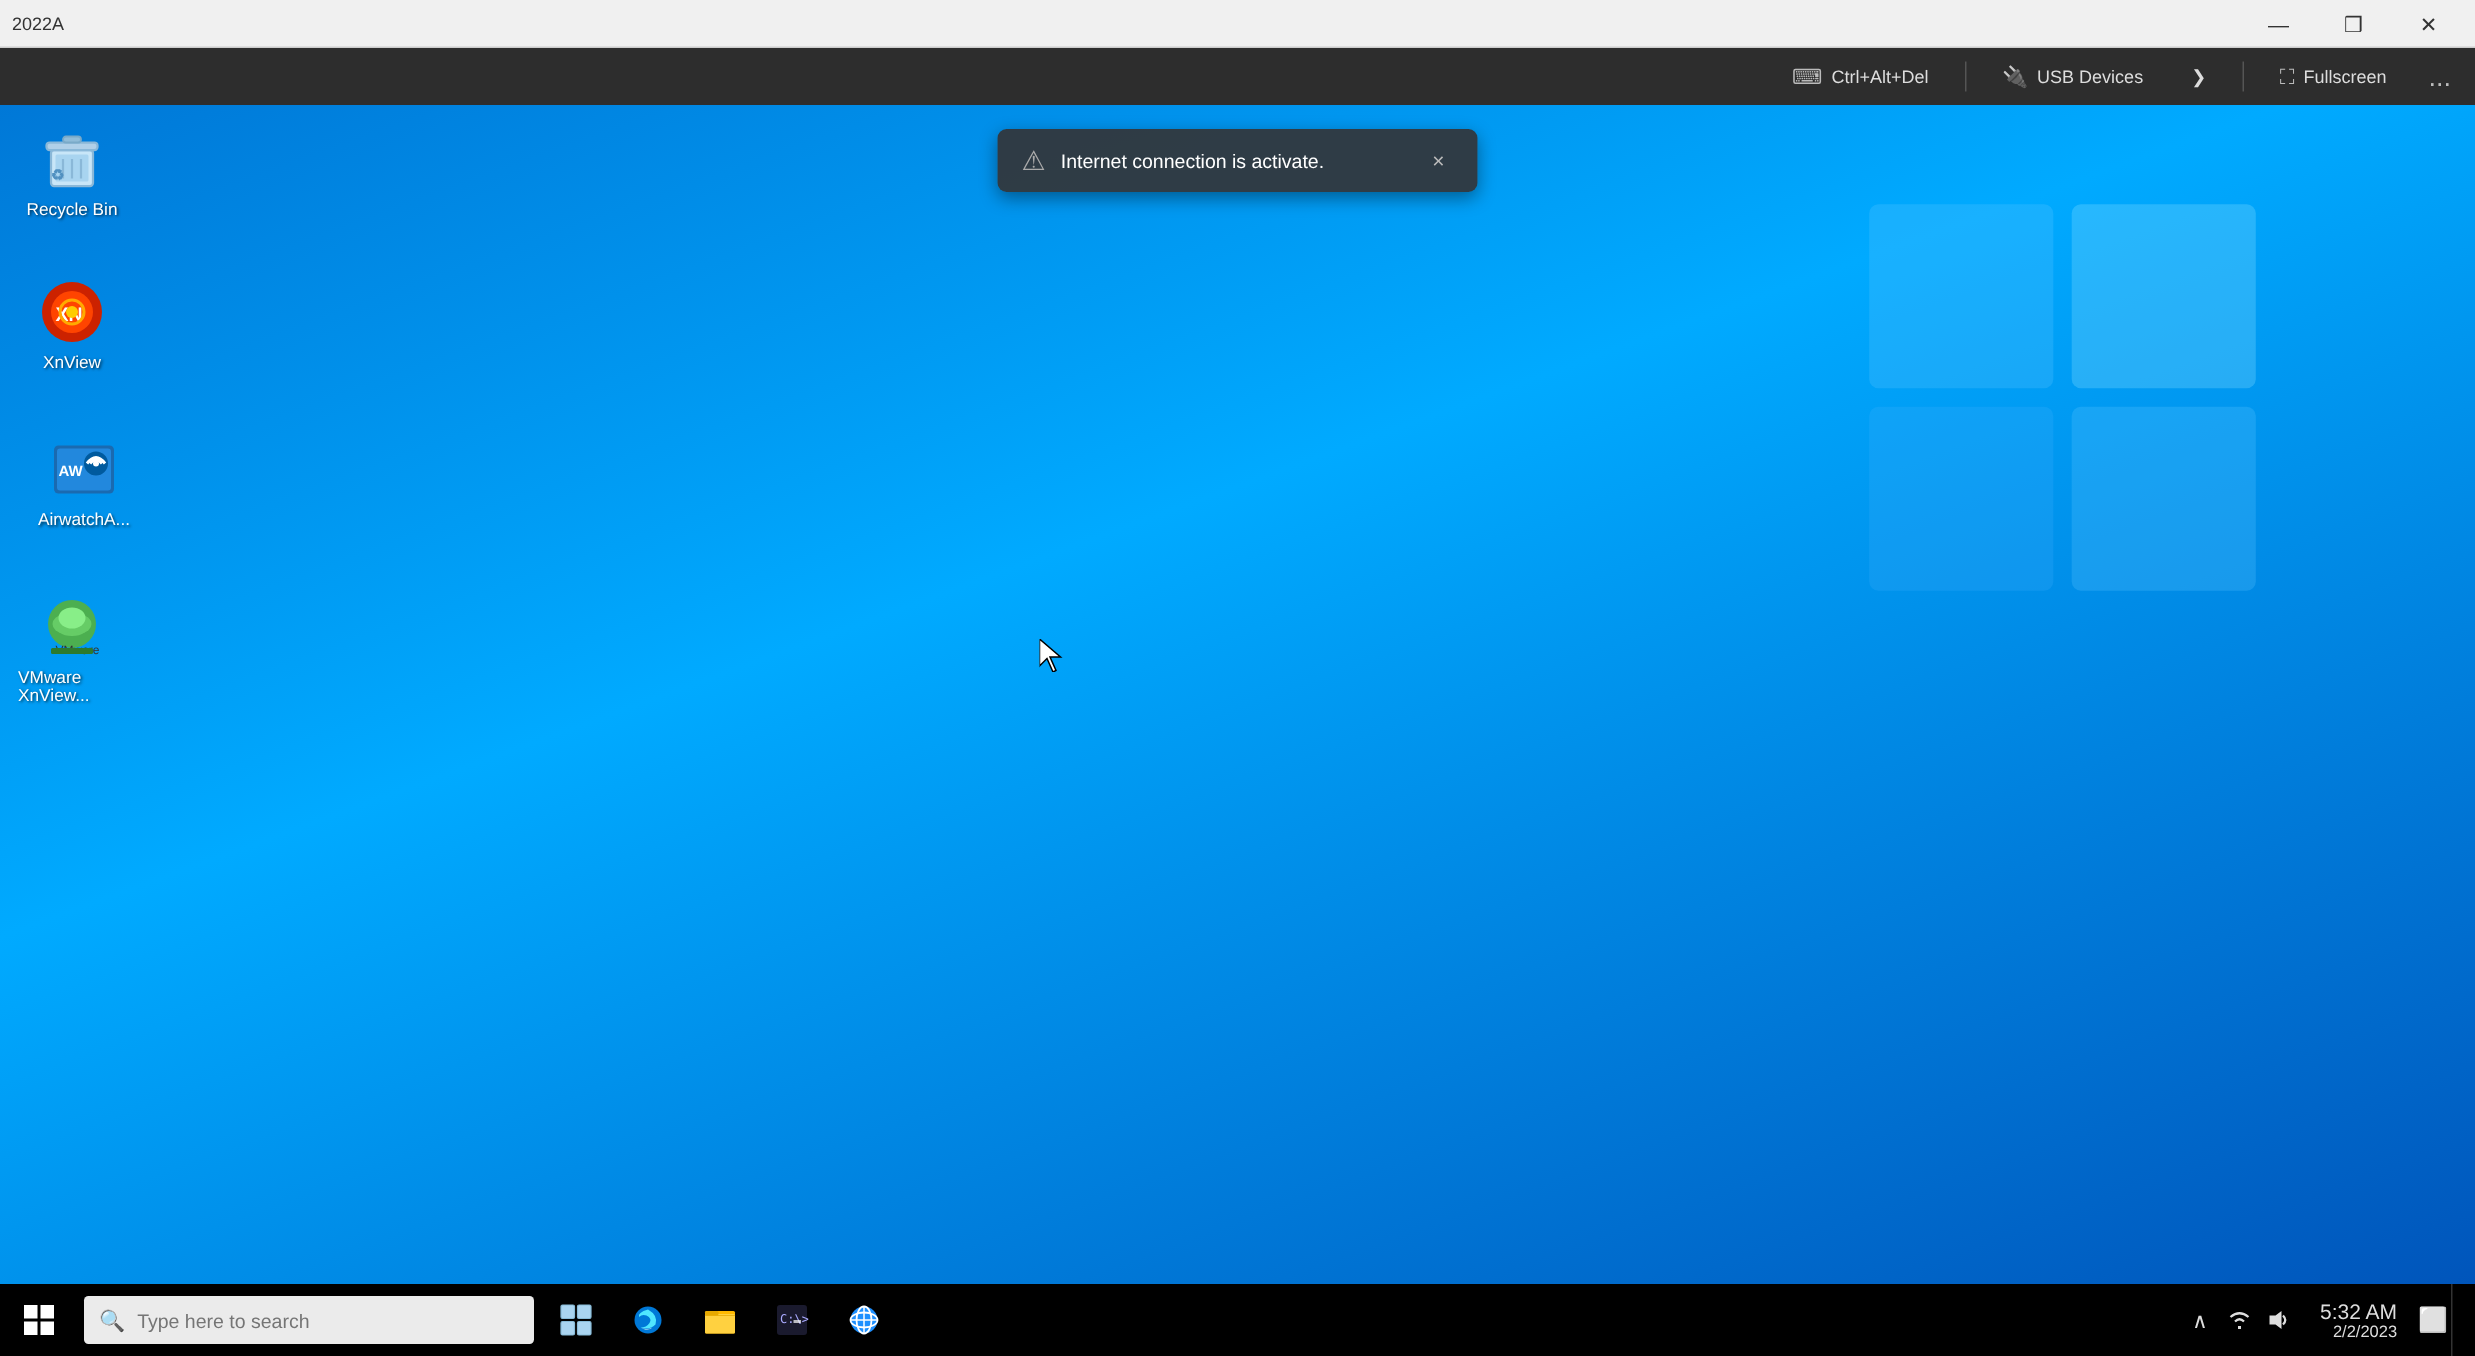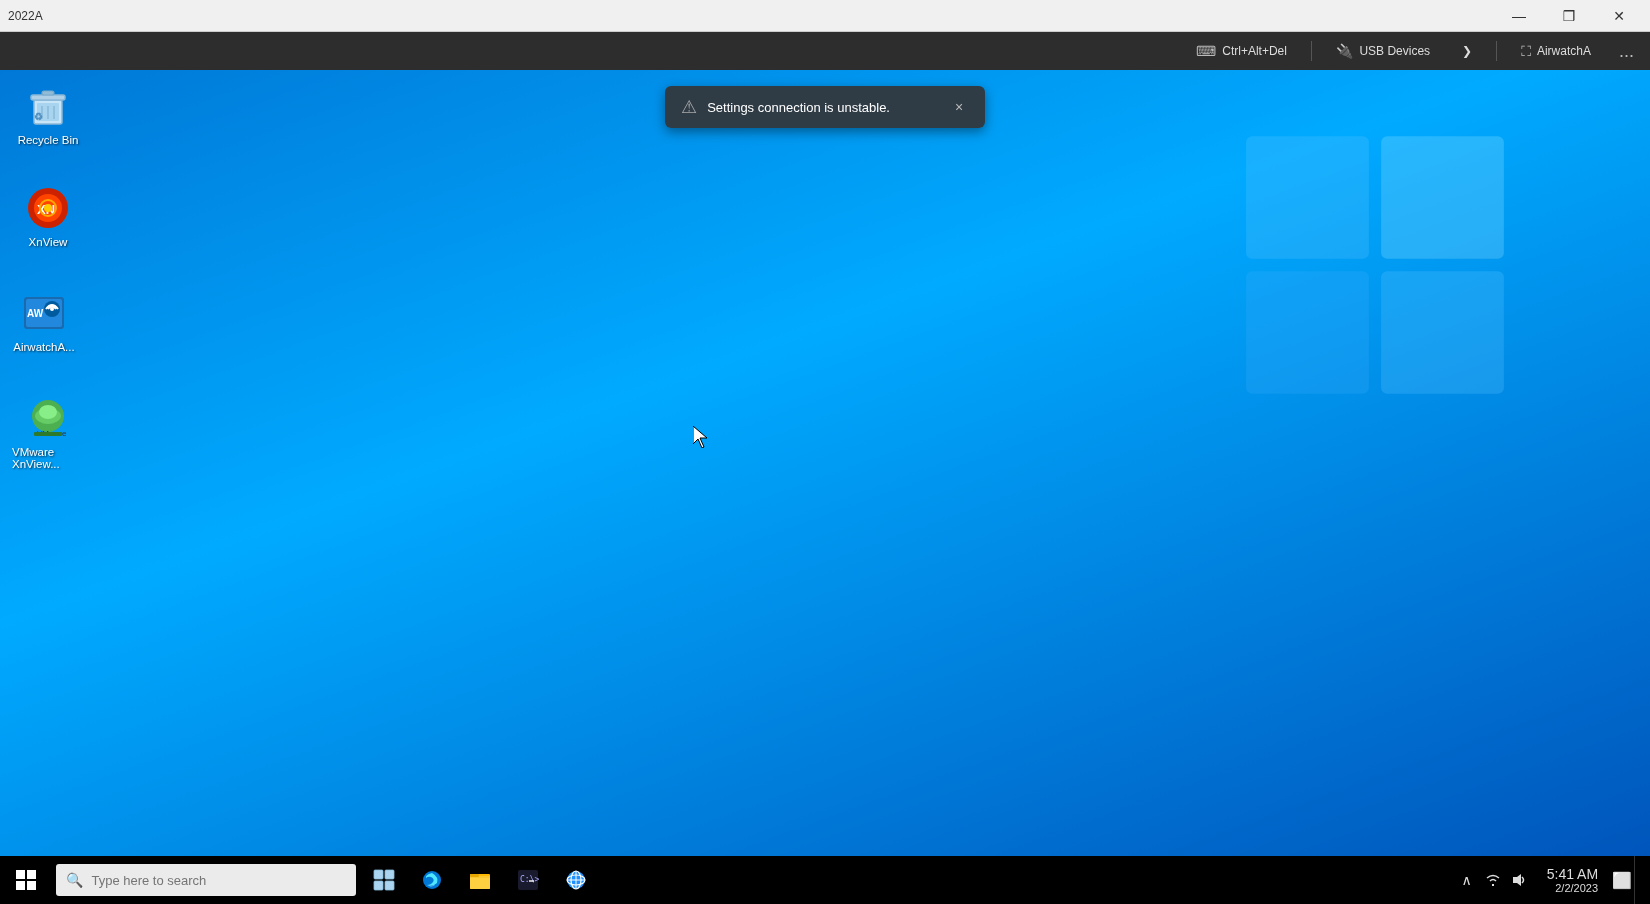--- a/index.html
+++ b/index.html
@@ -332,39 +332,39 @@
   <div class="toolbar-item">
     <span class="toolbar-icon">🔌</span>
     <span>USB Devices</span>
   </div>
   <div class="toolbar-item">
     <span>❯</span>
   </div>
   <div class="toolbar-separator"></div>
   <div class="toolbar-item">
     <span class="toolbar-icon">⛶</span>
-    <span>AirwatchA</span>
+    <span>Fullscreen</span>
   </div>
   <div class="toolbar-more">...</div>
 </div>
 
 <div id="desktop">
 
   <div id="win-logo">
     <svg viewBox="0 0 88 88" xmlns="http://www.w3.org/2000/svg" width="270" height="270">
       <rect x="2" y="2" width="40" height="40" rx="2" fill="rgba(100,200,255,0.45)"></rect>
       <rect x="46" y="2" width="40" height="40" rx="2" fill="rgba(130,220,255,0.55)"></rect>
       <rect x="2" y="46" width="40" height="40" rx="2" fill="rgba(80,180,255,0.35)"></rect>
       <rect x="46" y="46" width="40" height="40" rx="2" fill="rgba(100,200,255,0.45)"></rect>
     </svg>
   </div>
 
   <div id="notification">
     <span id="notification-icon">⚠</span>
-    <span>Settings connection is unstable.</span>
+    <span>Internet connection is activate.</span>
     <span id="notification-close">×</span>
   </div>
 
   <div class="desktop-icon" style="left: 8px; top: 8px;">
     <div class="icon-img recycle-icon">
       <svg width="44" height="44" viewBox="0 0 44 44" xmlns="http://www.w3.org/2000/svg">
 
         <rect x="8" y="16" width="28" height="24" rx="2" fill="#c8e6f8" stroke="#8ab8d8" stroke-width="1.5"></rect>
         <rect x="11" y="19" width="22" height="18" rx="1" fill="#a8d4f0"></rect>
 
@@ -389,21 +389,21 @@
         <circle cx="22" cy="22" r="14" fill="#ff4400"></circle>
         <text x="11" y="28" fill="#fff" font-size="13" font-weight="bold">XN</text>
 
         <circle cx="22" cy="22" r="8" fill="none" stroke="#ffaa00" stroke-width="2"></circle>
         <circle cx="22" cy="22" r="4" fill="#ffcc00"></circle>
       </svg>
     </div>
     <span class="icon-label">XnView</span>
   </div>
 
-  <div class="desktop-icon" style="left: 4px; top: 215px;">
+  <div class="desktop-icon" style="left: 16px; top: 215px;">
     <div class="icon-img">
       <svg width="44" height="44" viewBox="0 0 44 44" xmlns="http://www.w3.org/2000/svg">
         <rect x="2" y="6" width="40" height="32" rx="3" fill="#1a6ab0"></rect>
         <rect x="4" y="8" width="36" height="28" rx="2" fill="#2288dd"></rect>
         <text x="5" y="26" fill="#fff" font-size="10" font-weight="bold">AW</text>
         <circle cx="30" cy="18" r="8" fill="#005a9e"></circle>
         <path d="M24 18 Q30 10 36 18" stroke="#fff" stroke-width="2" fill="none"></path>
         <path d="M26 18 Q30 13 34 18" stroke="#fff" stroke-width="2" fill="none"></path>
         <circle cx="30" cy="18" r="2" fill="#fff"></circle>
       </svg>
@@ -506,19 +506,19 @@
         <path d="M2 6 Q8 1 14 6" stroke="#ddd" stroke-width="1.5" fill="none"></path>
       </svg>
     </div>
     <div class="tray-icon">
       <svg width="16" height="16" viewBox="0 0 16 16" xmlns="http://www.w3.org/2000/svg">
         <polygon points="2,5 6,5 10,2 10,14 6,11 2,11" fill="#ddd"></polygon>
         <path d="M11 5 Q14 8 11 11" stroke="#ddd" stroke-width="1.5" fill="none"></path>
       </svg>
     </div>
     <div id="clock">
-      <span class="time">5:41 AM</span>
+      <span class="time">5:32 AM</span>
       <span class="date">2/2/2023</span>
     </div>
     <div style="color:#ddd;font-size:16px;cursor:pointer;margin-left:4px;">⬜</div>
     <div id="show-desktop"></div>
   </div>
 </div>
 
 </body></html>

